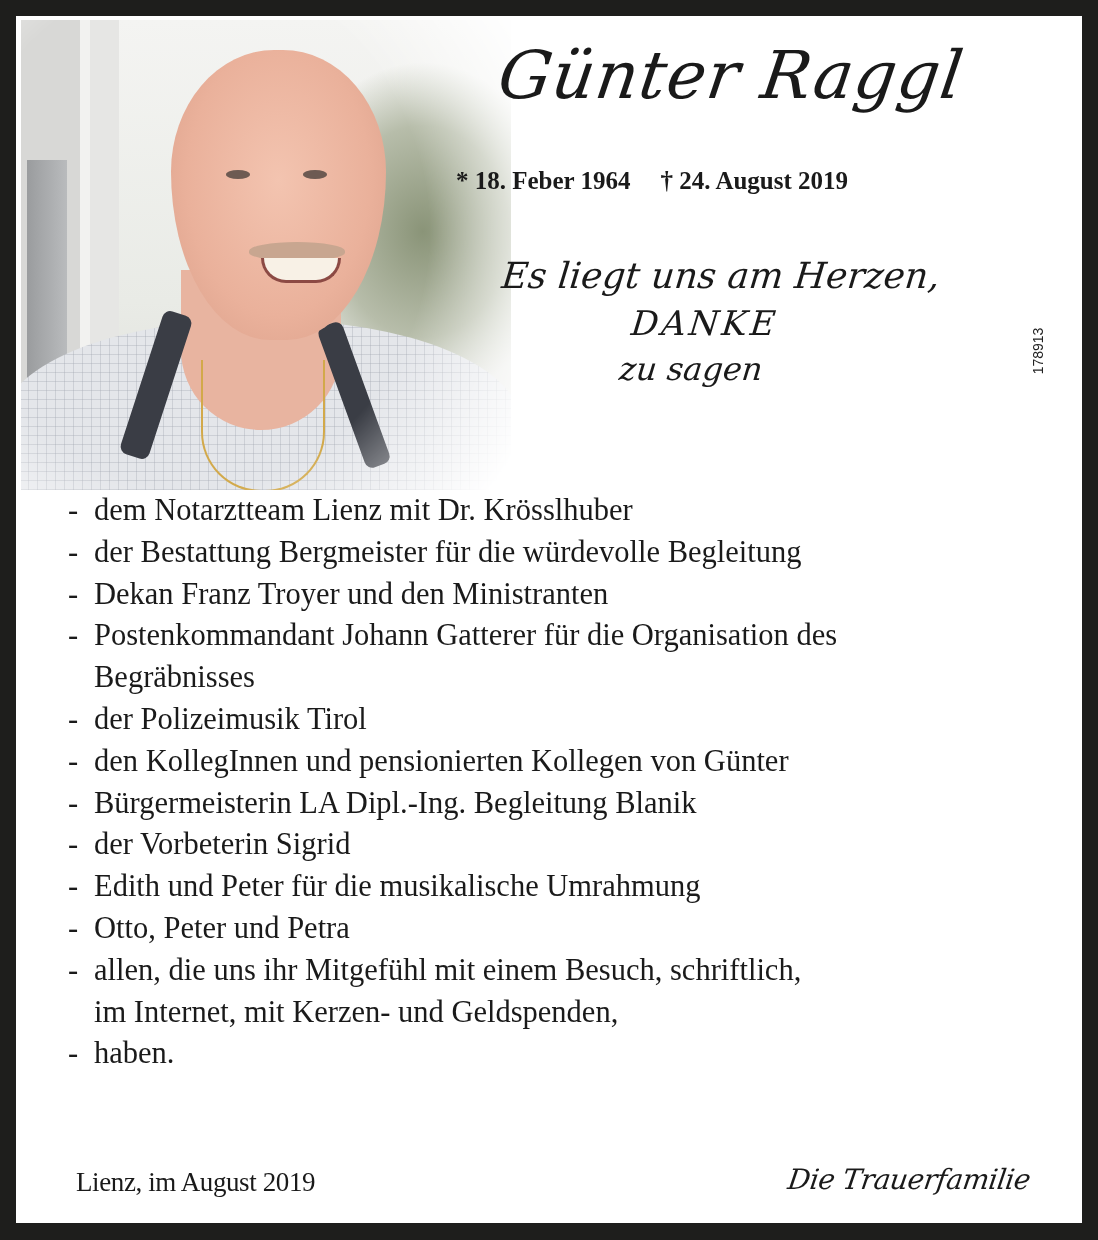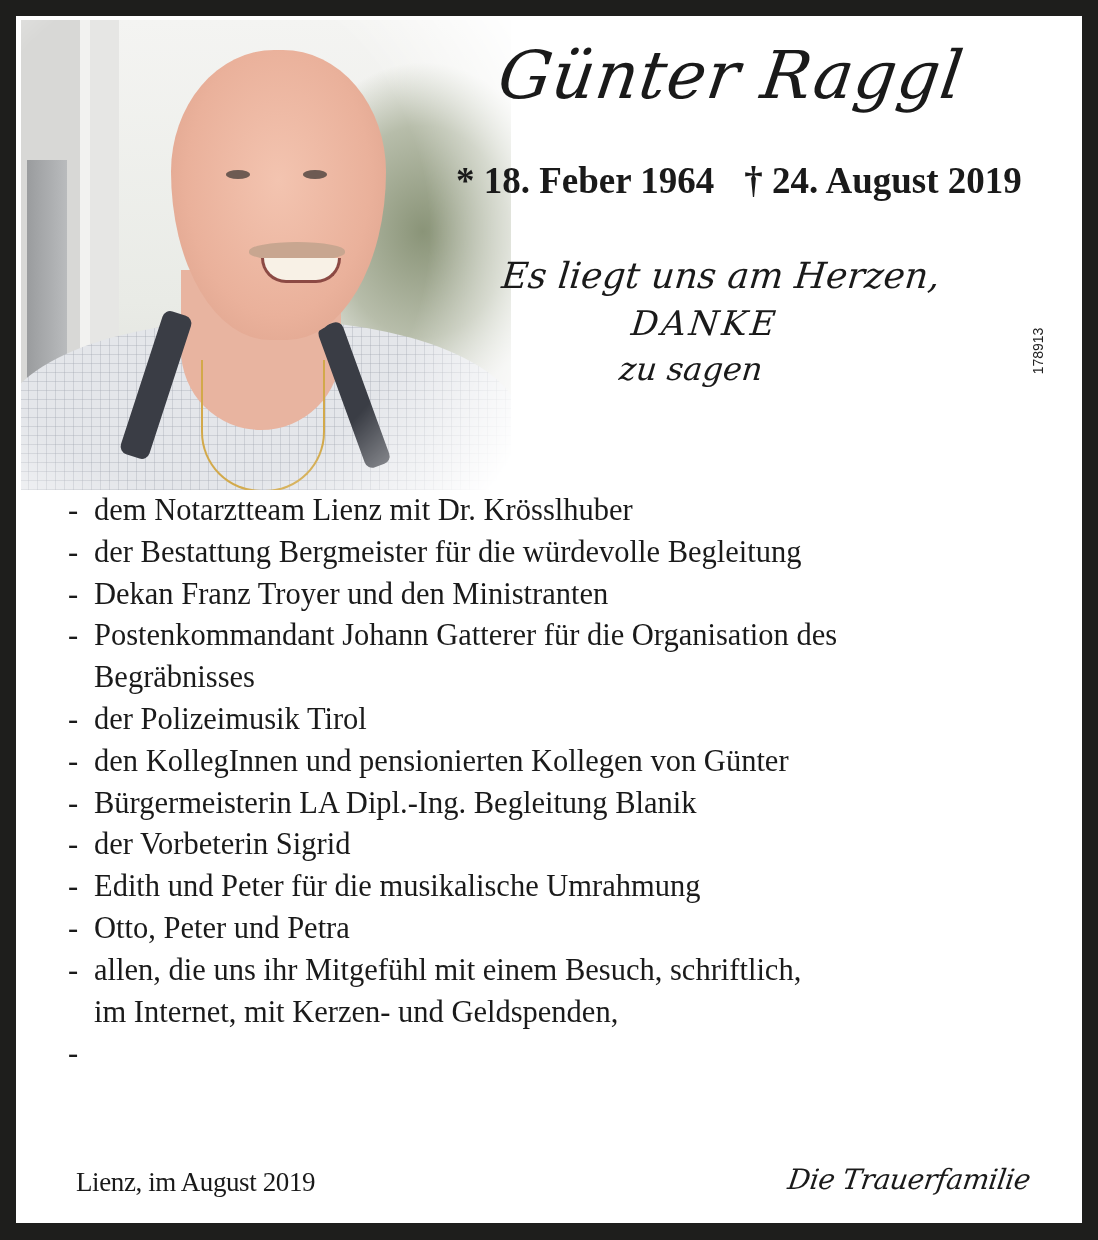--- a/index.html
+++ b/index.html
@@ -73,21 +73,21 @@
       border: 2px solid #d2a94a; border-top: none; border-radius: 0 0 60px 60px;
     }
     .name {
       position: absolute; left: 455px; top: 20px; width: 520px;
       font-size: 66px; line-height: 80px; text-align: center;
       font-family: "DejaVu Serif", serif; font-style: italic; font-weight: normal;
       transform: skewX(-8deg); letter-spacing: 1px;
     }
     .dates {
       position: absolute; left: 440px; top: 150px;
-      font-size: 37px; font-weight: bold; line-height: 30px; white-space: nowrap;
+      font-size: 25px; font-weight: bold; line-height: 30px; white-space: nowrap;
     }
     .dates .gap { display: inline-block; width: 30px; }
     .thanks {
       position: absolute; left: 470px; top: 236px; width: 460px;
       text-align: center; font-style: italic;
       font-family: "DejaVu Serif", serif; transform: skewX(-6deg);
     }
     .thanks .l1 { font-size: 36px; line-height: 48px; display: block; }
     .thanks .l2 { font-size: 34px; line-height: 46px; display: block; letter-spacing: 3px; margin-left: -22px; }
     .thanks .l3 { font-size: 32px; line-height: 46px; display: block; margin-left: -40px; }
@@ -197,18 +197,19 @@
         <span class="dash">-</span>
         <span class="line">Otto, Peter und Petra</span>
       </li>
     <li>
         <span class="dash">-</span>
         <span class="line">allen, die uns ihr Mitgefühl mit einem Besuch, schriftlich,</span>
         <span class="line">im Internet, mit Kerzen- und Geldspenden,</span>
       </li>
     <li>
         <span class="dash">-</span>
+        <span class="line">haben.</span>
       </li>
   </ul>
 
   <div class="place">Lienz, im August 2019</div>
   <div class="family">Die Trauerfamilie</div>
 </div>
 
 </body></html>

